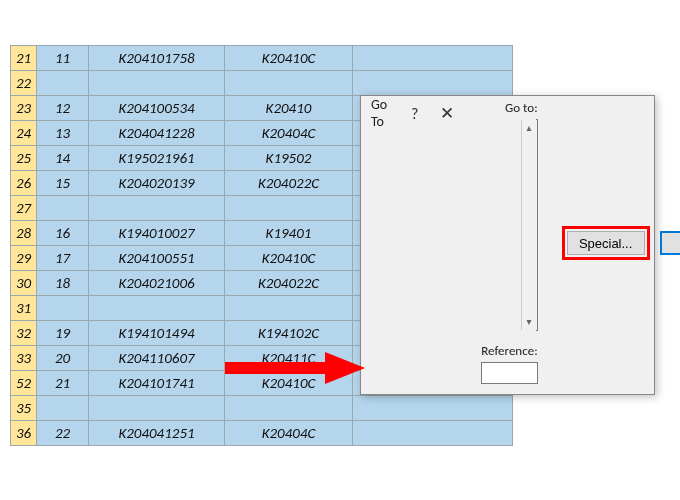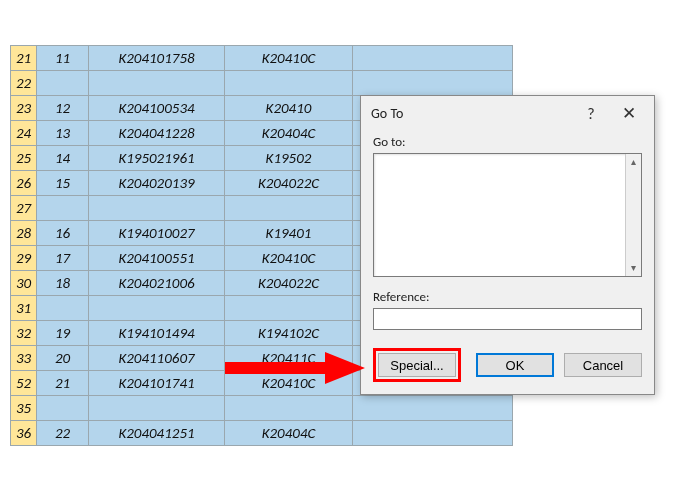--- a/index.html
+++ b/index.html
@@ -44,21 +44,21 @@
   .dialog {
     position: absolute;
     top: 95px;
     left: 360px;
     width: 295px;
     height: 300px;
     background: #f0f0f0;
     border: 1px solid #888;
     box-shadow: 2px 2px 8px rgba(0,0,0,0.25);
     display: flex;
-    flex-direction: column;
+    flex-direction: row;
   }
   .titlebar {
     height: 34px;
     display: flex;
     align-items: center;
     padding: 0 6px 0 10px;
     font-size: 14px;
     color: #222;
   }
   .titlebar .spacer { flex: 1; }
@@ -70,20 +70,21 @@
     cursor: pointer;
   }
   .titlebar .close { font-size: 17px; }
   .dlgbody {
     flex: 1;
     padding: 0 12px 10px 12px;
     display: flex;
     flex-direction: column;
     font-size: 13px;
     color: #222;
+    align-items: flex-end;
   }
   .dlglbl { margin-bottom: 4px; margin-top: 4px; }
   .listbox {
     flex: 1;
     background: #fff;
     border: 1px solid #7a7a7a;
     box-shadow: inset 1px 1px 2px rgba(0,0,0,0.12);
     margin-bottom: 8px;
     position: relative;
   }

